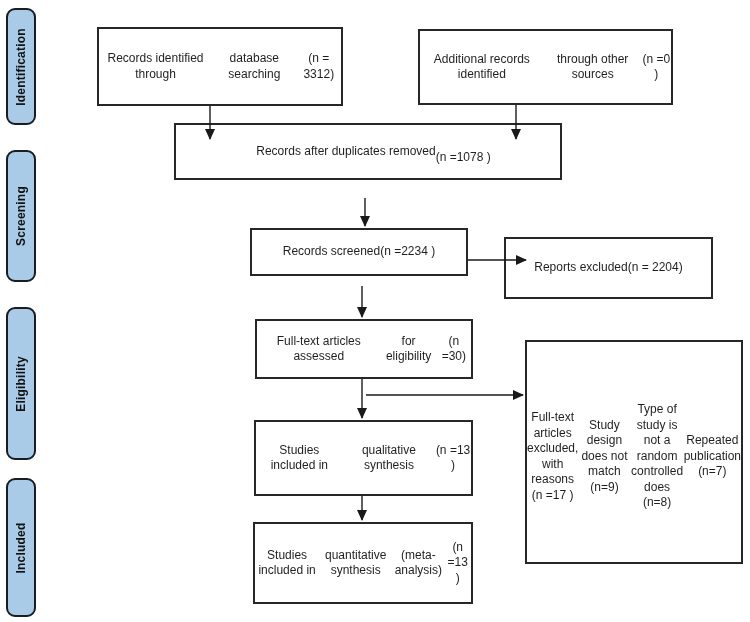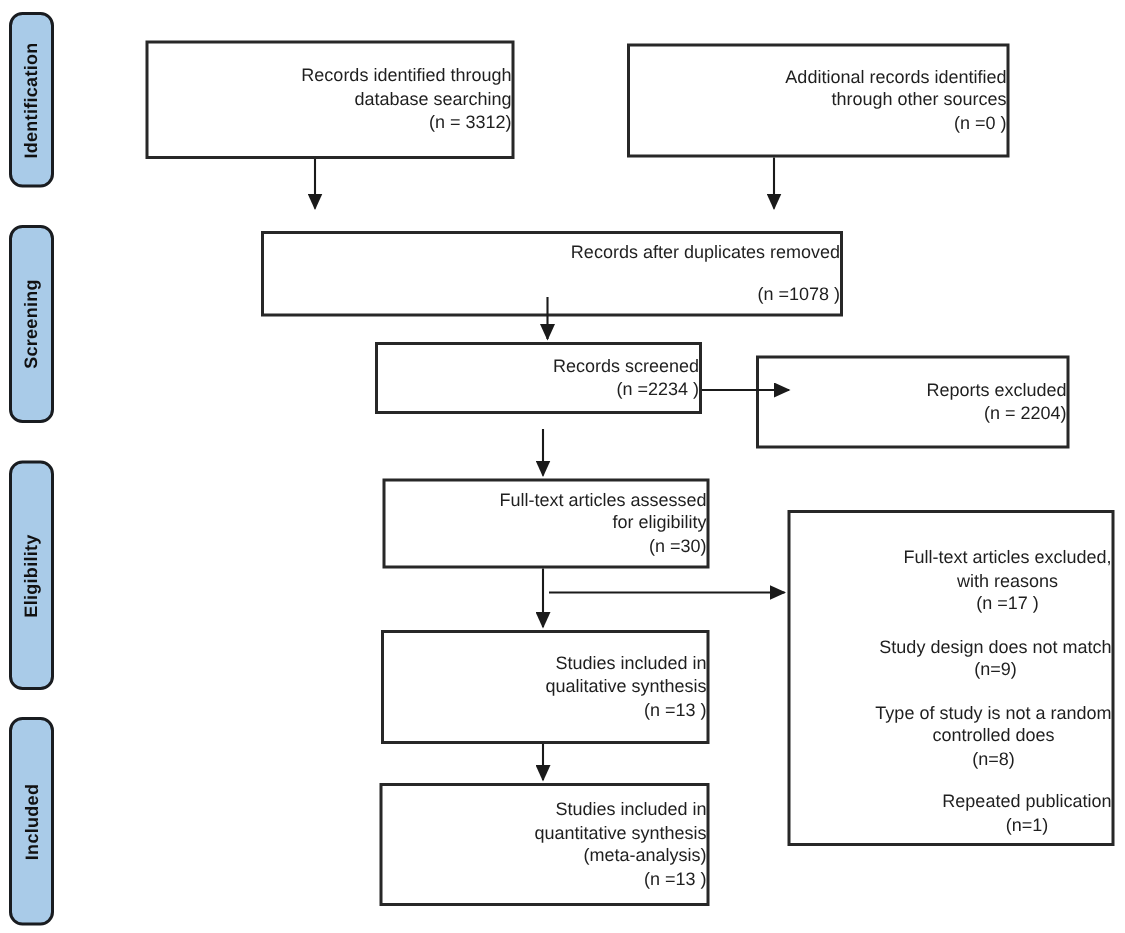--- a/index.html
+++ b/index.html
@@ -33,22 +33,21 @@
     color: #111;
     letter-spacing: 0.2px;
   }
   
   .fbox {
     position: absolute;
     background: #ffffff;
     border: 2px solid #272727;
     box-sizing: border-box;
     display: flex;
-    flex-direction: column;
-    align-items: flex-end;
+    align-items: center;
     justify-content: center;
     text-align: center;
     font-size: 12px;
     line-height: 15.5px;
     color: #1f1f1f;
   }
   .fbox span { display: block; }
   .fbox.duplicates { justify-content: center; }
   .fbox.duplicates .count { margin-top: 13px; }
   .fbox.tall {
@@ -85,21 +84,21 @@
     <span>database searching</span>
     <span>(n = 3312)</span>
   </div>
 
   <div class="fbox" style="left:418px; top:29px; width:255px; height:76px;">
     <span>Additional records identified</span>
     <span>through other sources</span>
     <span>(n =0 )</span>
   </div>
 
-  <div class="fbox duplicates" style="left:174px; top:154px; width:388px; height:57px;padding-left:11px;">
+  <div class="fbox duplicates" style="left:174px; top:123px; width:388px; height:57px;padding-left:11px;">
     <span>Records after duplicates removed</span>
     <span class="count">(n =1078 )</span>
   </div>
 
   <div class="fbox" style="left:250px; top:228px; width:218px; height:48px;">
     <span>Records screened</span>
     <span>(n =2234 )</span>
   </div>
 
   <div class="fbox" style="left:504px; top:237px; width:209px; height:62px;">
@@ -123,21 +122,21 @@
       <span>Study design does not match</span>
       <span>(n=9)</span>
     </div>
     <div class="group">
       <span>Type of study is not a random</span>
       <span>controlled does</span>
       <span>(n=8)</span>
     </div>
     <div class="group">
       <span>Repeated publication</span>
-      <span>(n=1)</span>
+      <span>(n=7)</span>
     </div>
   </div>
 
   <div class="fbox" style="left:254px; top:420px; width:219px; height:76px;">
     <span>Studies included in</span>
     <span>qualitative synthesis</span>
     <span>(n =13 )</span>
   </div>
 
   <div class="fbox" style="left:253px; top:522px; width:220px; height:82px;">

